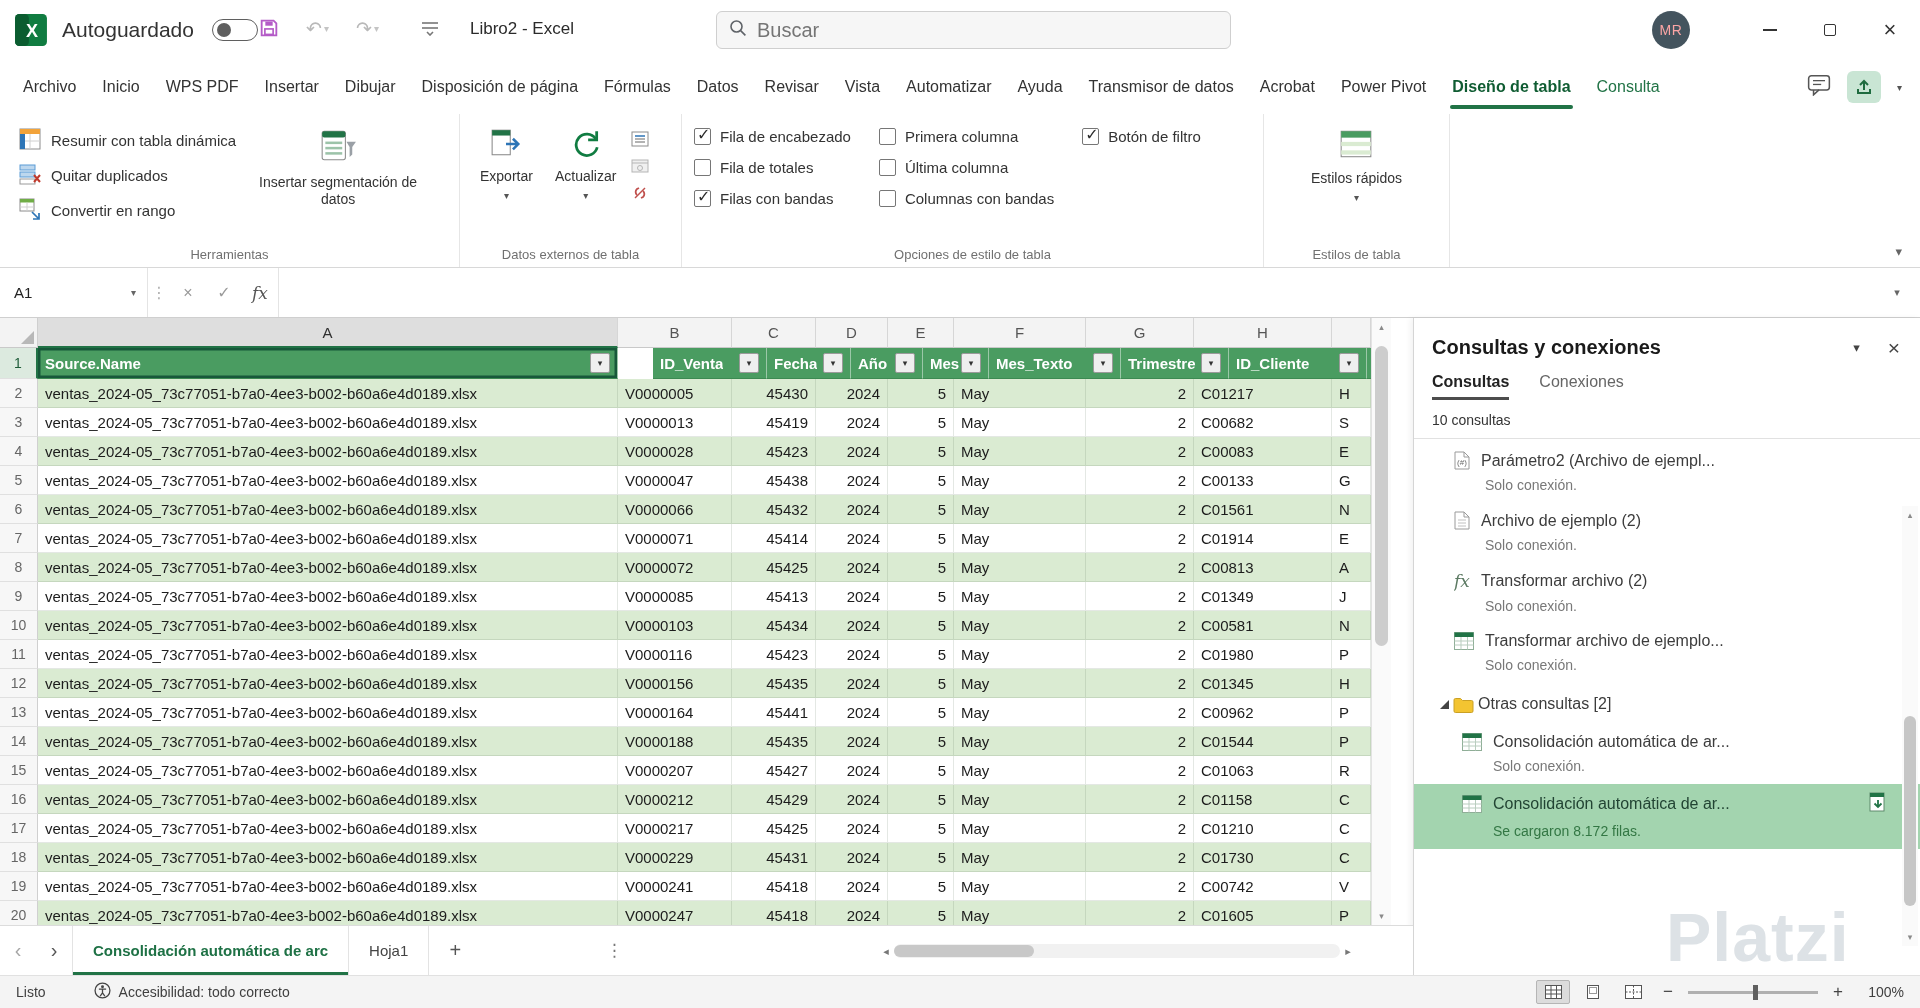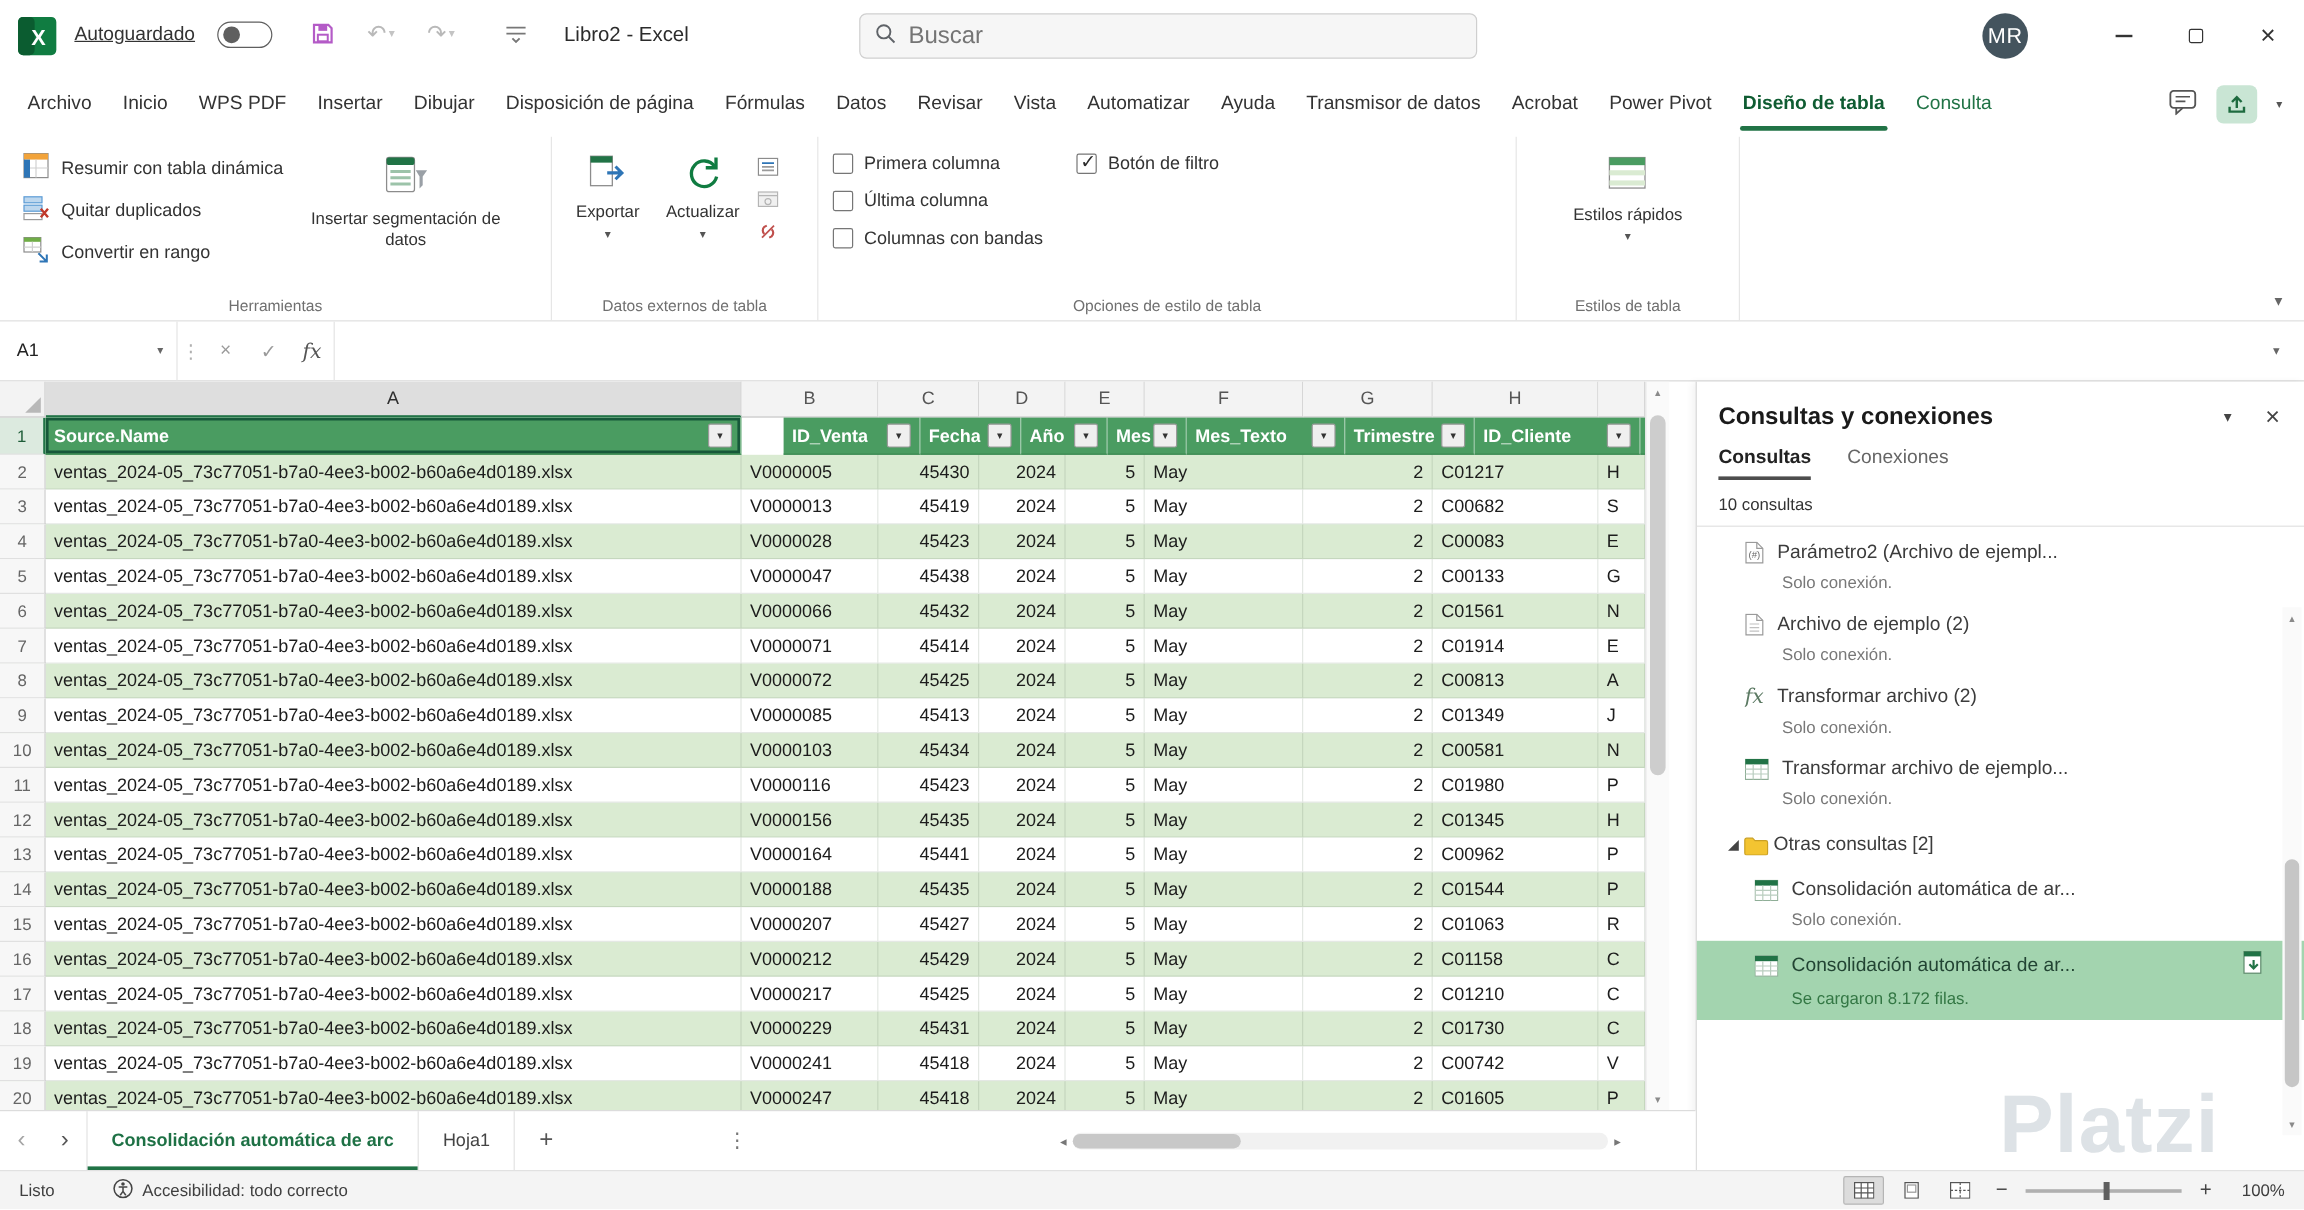--- a/index.html
+++ b/index.html
@@ -2,29 +2,29 @@
 <html><head>
 <meta charset="utf-8">
 <style>
   * { box-sizing: border-box; margin: 0; padding: 0; }
   body { font-family: "Liberation Sans", "DejaVu Sans", sans-serif; background:#fff; }
   .app { position:relative; width:1920px; height:1008px; background:#fff; overflow:hidden; }
 
   
   .titlebar { position:absolute; top:0; left:0; right:0; height:60px; background:#fff; }
   .tb-logo { position:absolute; left:14px; top:13px; width:34px; height:34px; }
-  .tb-autosave { position:absolute; left:62px; top:18px; display:flex; align-items:center; gap:18px; font-size:16px; color:#333;text-decoration:underline; }
+  .tb-autosave { position:absolute; left:62px; top:18px; display:flex; align-items:center; gap:18px; font-size:21px; color:#333; }
   .toggle { width:46px; height:22px; border:1px solid #5f5f5f; border-radius:11px; background:#fff; position:relative; }
   .toggle .knob { position:absolute; left:4px; top:3px; width:14px; height:14px; border-radius:50%; background:#5f5f5f; }
   .tb-icon { position:absolute; top:17px; display:flex; align-items:center; color:#b9b9b9; font-size:19px; gap:2px; }
   .tb-icon .mini { font-size:10px; color:#c4c4c4; }
   .tb-title { position:absolute; left:470px; top:19px; font-size:17px; color:#2b2b2b; }
   .searchbox { position:absolute; left:716px; top:11px; width:515px; height:38px; background:#f6f6f6; border:1px solid #cfcfcf; border-radius:6px; display:flex; align-items:center; padding:0 12px; gap:10px; }
   .searchbox input { border:none; background:transparent; outline:none; font-size:20px; color:#444; width:100%; font-family:inherit; }
-  .avatar { position:absolute; left:1652px; top:11px; width:38px; height:38px; border-radius:50%; background:#44545e; color:#ffffff; display:flex; align-items:center; justify-content:center; font-size:18px; letter-spacing:.5px; }
+  .avatar { position:absolute; left:1652px; top:11px; width:38px; height:38px; border-radius:50%; background:#44545e; color:#fca5a5; display:flex; align-items:center; justify-content:center; font-size:14px; letter-spacing:.5px; }
   .winbtns { position:absolute; right:0; top:0; height:60px; display:flex; }
   .winbtn { width:60px; height:100%; display:flex; align-items:center; justify-content:center; color:#333; }
   .wb-min { width:14px; height:2px; background:#333; display:block; }
   .wb-max { width:12px; height:12px; border:1.5px solid #333; border-radius:2px; display:block; }
   .wb-x { font-size:22px; line-height:1; }
 
   
   .ribbon-tabs { position:absolute; top:60px; left:0; right:0; height:54px; display:flex; align-items:stretch; padding-left:10px; background:#fff; }
   .rtab { padding:0 13px; font-size:16px; color:#333; display:flex; align-items:center; position:relative; white-space:nowrap; }
   .rtab.ctx { color:#217346; }
@@ -351,20 +351,34 @@
               <path d="M12 6 a4 4 0 0 1 0 6 l-2 1" fill="none" stroke="#c0504d" stroke-width="1.8"></path>
               <line x1="4" y1="13" x2="14" y2="3" stroke="#c0504d" stroke-width="1.4"></line>
             </svg>
         </span>
       </div>
       <div class="rgroup-label">Datos externos de tabla</div>
     </div>
 
     <div class="rgroup g-opts">
       <div class="chk-cols">
+          <div class="chk-col">
+            <label class="chk">
+              <span class="box checked"></span>
+              <span>Fila de encabezado</span>
+            </label>
+            <label class="chk">
+              <span class="box"></span>
+              <span>Fila de totales</span>
+            </label>
+            <label class="chk">
+              <span class="box checked"></span>
+              <span>Filas con bandas</span>
+            </label>
+          </div>
           <div class="chk-col">
             <label class="chk">
               <span class="box"></span>
               <span>Primera columna</span>
             </label>
             <label class="chk">
               <span class="box"></span>
               <span>Última columna</span>
             </label>
             <label class="chk">

